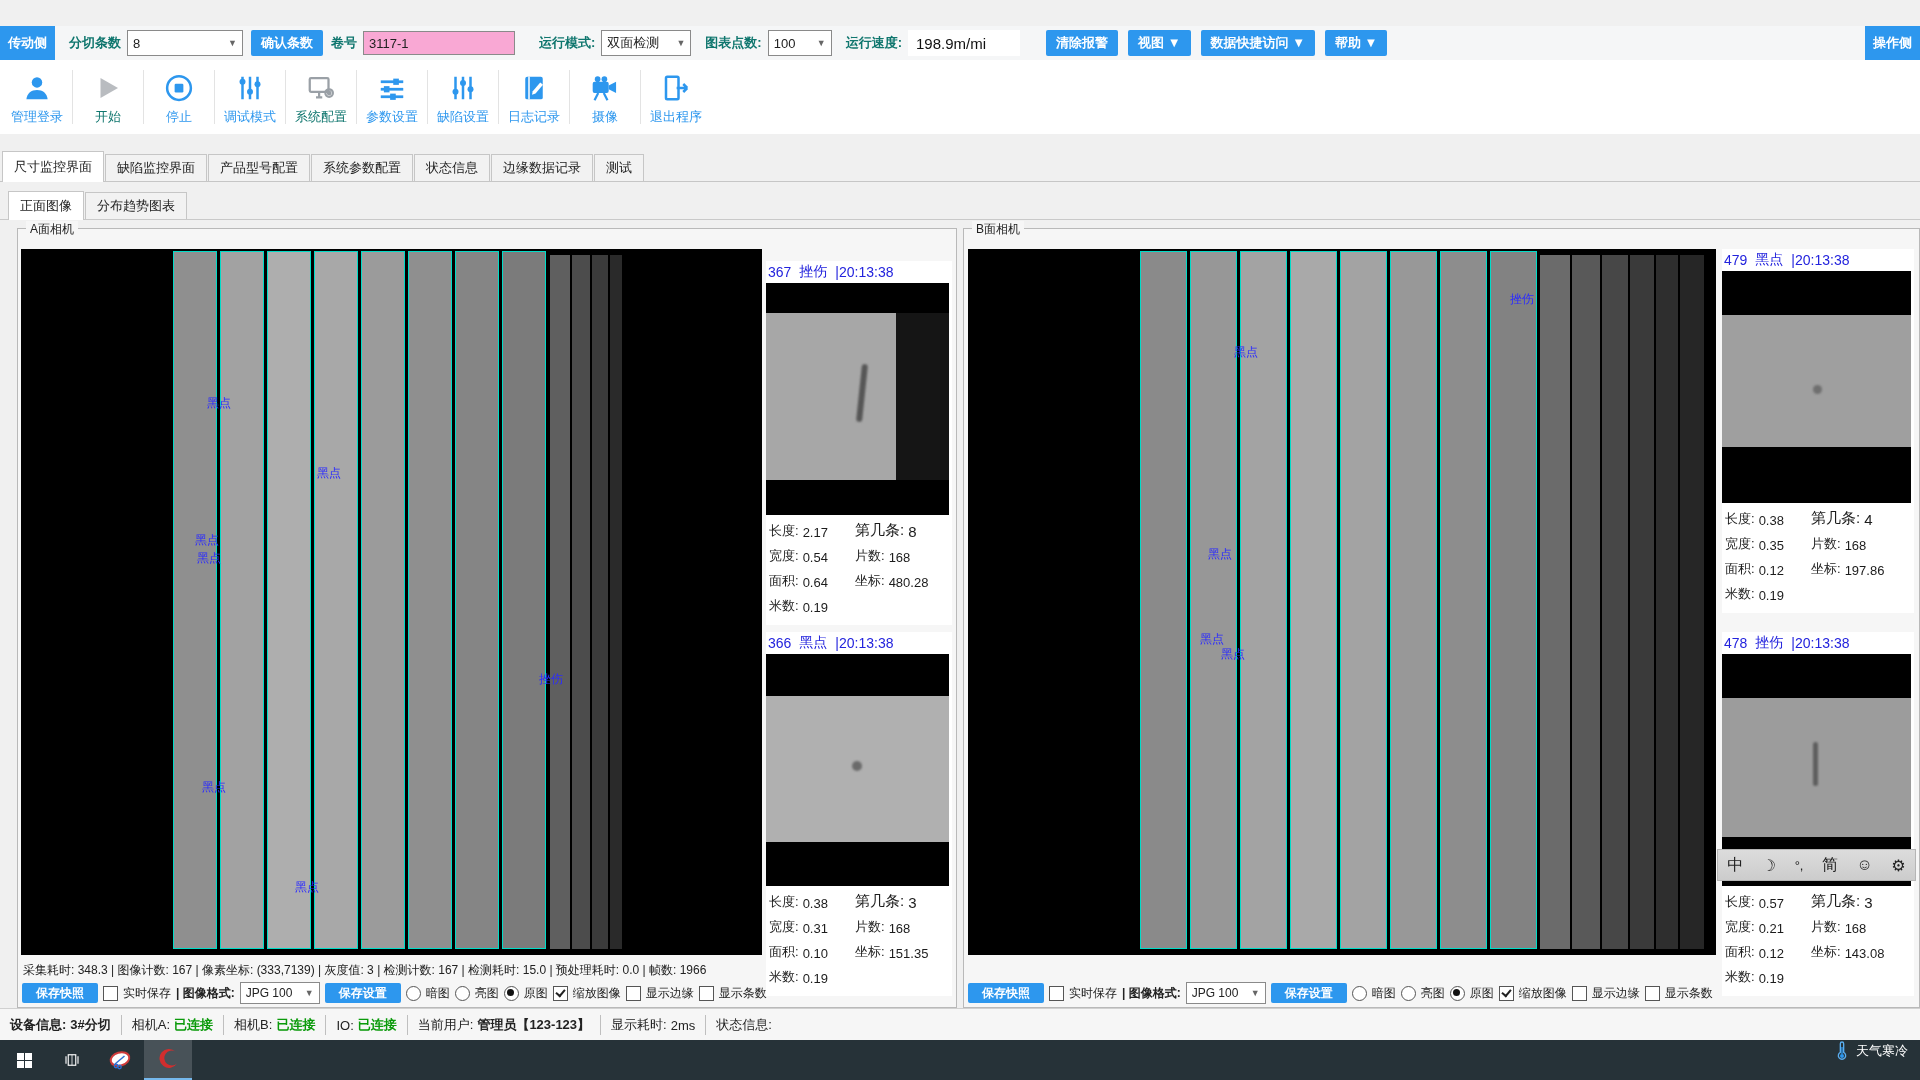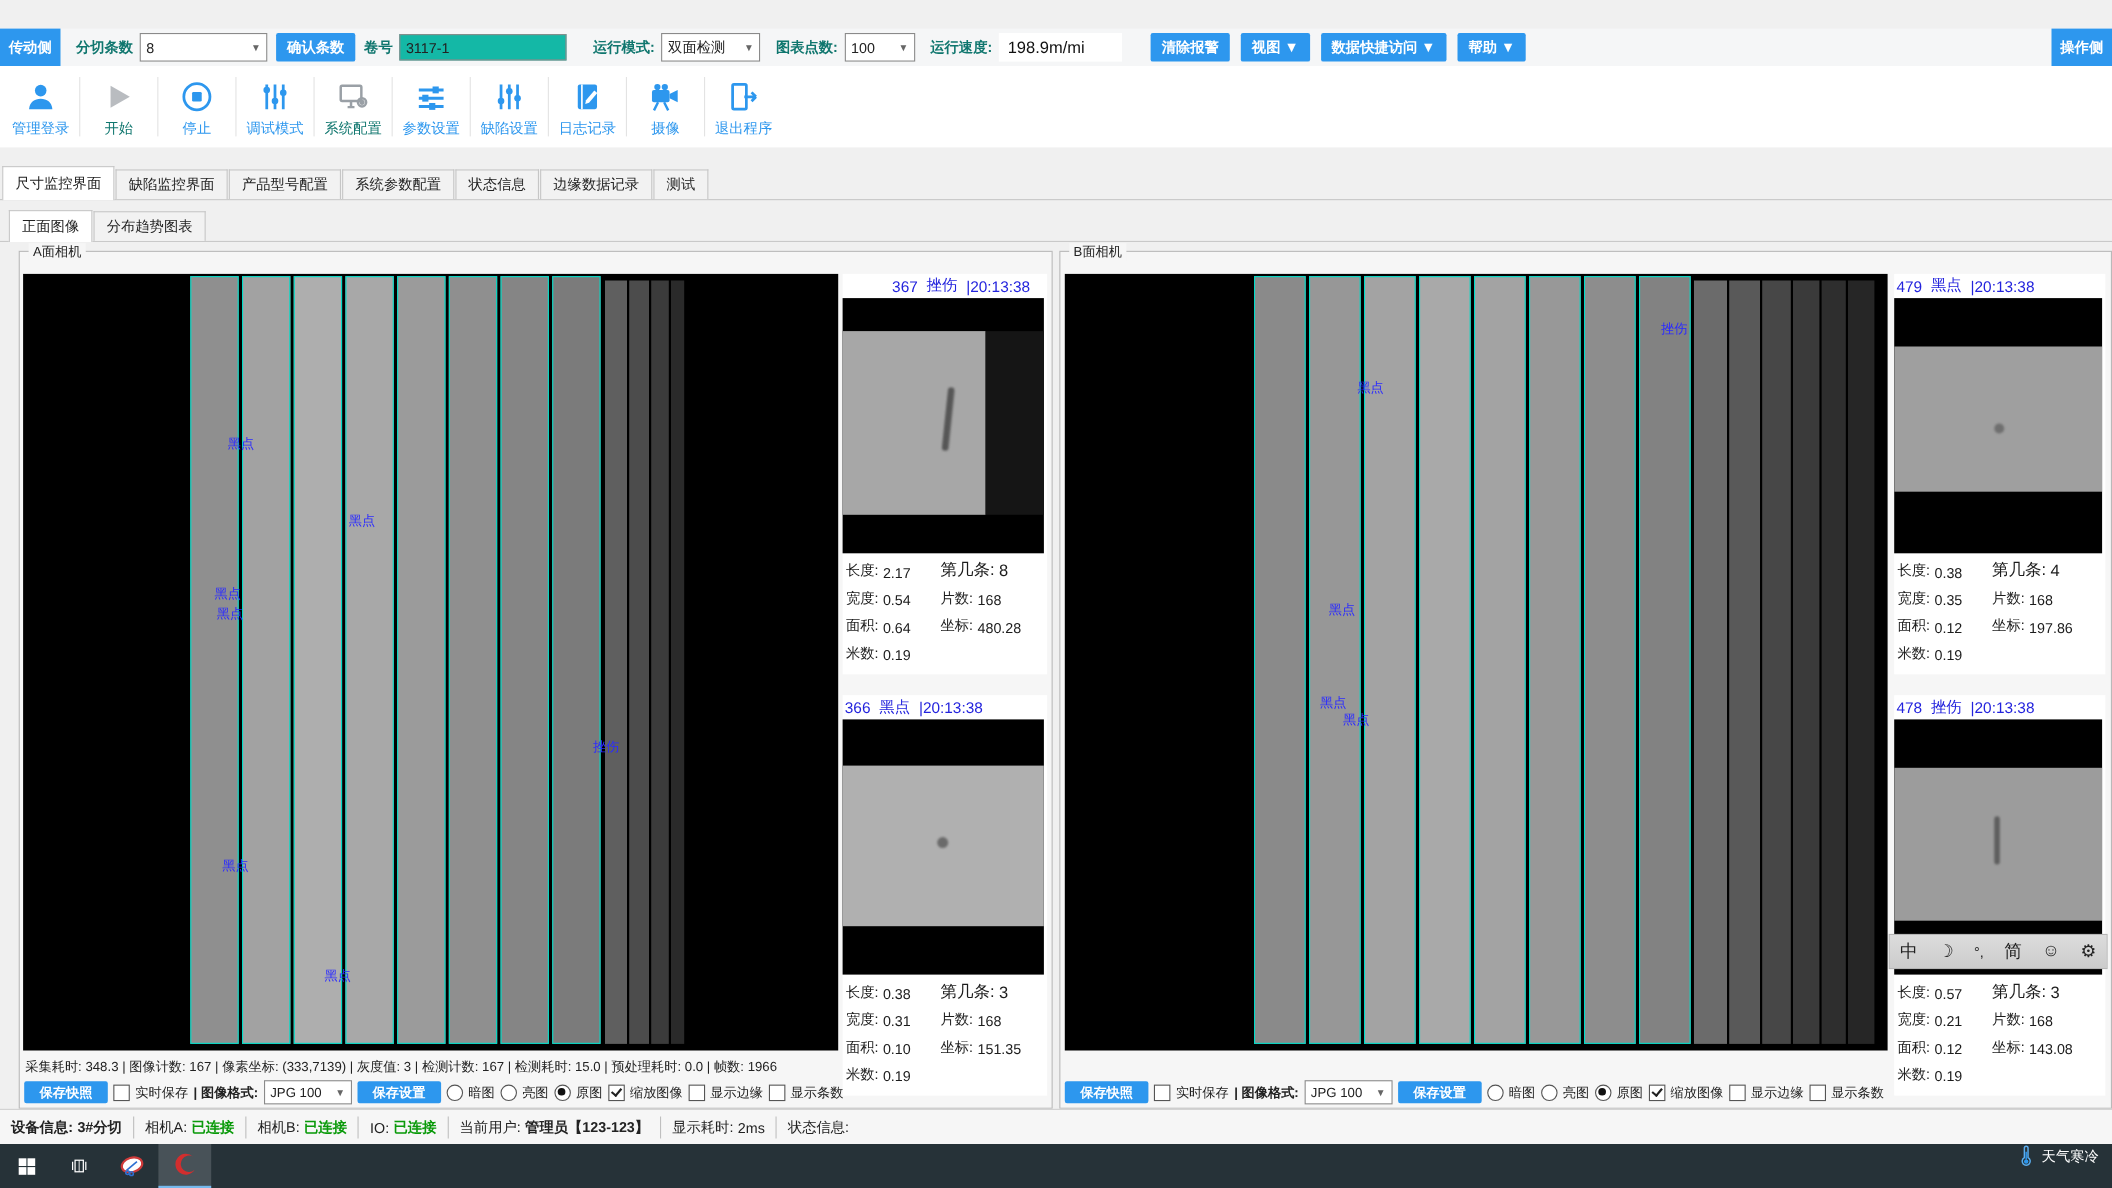--- a/index.html
+++ b/index.html
@@ -19,21 +19,21 @@
   
   .toolbar{position:absolute;left:0;top:26px;width:1920px;height:34px;background:#f5f6f7;
            border-bottom:1px solid #14b8a6;display:flex;align-items:center;white-space:nowrap;}
   .btn{background:#2d97ee;color:#fff;font-weight:bold;font-size:13px;border-radius:2px;
        height:26px;display:inline-flex;align-items:center;justify-content:center;padding:0 10px;cursor:default;}
   .side-btn{height:34px;border-radius:0;padding:0 8px;}
   .tb-label{font-weight:bold;color:#0f766e;margin:0 6px;}
   .sel-box{display:inline-flex;align-items:center;justify-content:space-between;background:#fff;
            border:1px solid #8a8a8a;height:24px;padding:0 5px;font-size:13px;color:#222;}
   .sel-caret{color:#666;font-size:9px;margin-left:6px;}
-  .tb-input{background:#14b8a6;border:1px solid #8a8a8a;height:24px;padding:0 5px;font-size:13px;
+  .tb-input{background:#f9a8d4;border:1px solid #8a8a8a;height:24px;padding:0 5px;font-size:13px;
             font-family:inherit;color:#222;box-sizing:border-box;}
   .speed-box{background:#fff;height:26px;display:inline-flex;align-items:center;padding:0 8px;
              font-size:15px;color:#111;min-width:96px;}
 
   
   .icon-toolbar{position:absolute;left:0;top:60px;width:1920px;height:74px;background:#fff;
                 display:flex;align-items:stretch;padding-left:4px;}
   .tool{width:66px;display:flex;flex-direction:column;align-items:center;justify-content:flex-start;
         padding-top:9px;gap:1px;}
   .tool-icon{height:38px;display:flex;align-items:center;justify-content:center;}
@@ -326,21 +326,21 @@
           <div class="strip" style="left: 589px; width: 12px; background: rgb(42, 42, 42);"></div>
           <span class="annot" style="left: 186px; top: 146px;">黑点</span>
           <span class="annot" style="left: 296px; top: 216px;">黑点</span>
           <span class="annot" style="left: 174px; top: 283px;">黑点</span>
           <span class="annot" style="left: 176px; top: 301px;">黑点</span>
           <span class="annot" style="left: 518px; top: 422px;">挫伤</span>
           <span class="annot" style="left: 181px; top: 530px;">黑点</span>
           <span class="annot" style="left: 274px; top: 630px;">黑点</span>
         </div>
       <div class="defect-col" id="defects-a">
-          <div class="defect-card" style="top: 0px; padding-left: 43px;">
+          <div class="defect-card" style="top: 12px;">
             <div class="dc-header">
               <span>367</span>
               <span>挫伤</span>
               <span>|20:13:38</span>
             </div>
             <div class="dc-thumb">
               <div class="thumb-gray" style="left: 0px; top: 13%; width: 71%; height: 72%; background: rgb(167, 167, 167);"></div>
               <div class="thumb-gray" style="left: 71%; top: 13%; width: 29%; height: 72%; background: rgb(21, 21, 21);"></div>
               <div class="blob" style="left: 51%; top: 35%; width: 6px; height: 58px; background: rgb(86, 86, 86); border-radius: 4px; transform: rotate(6deg);"></div>
             </div>

